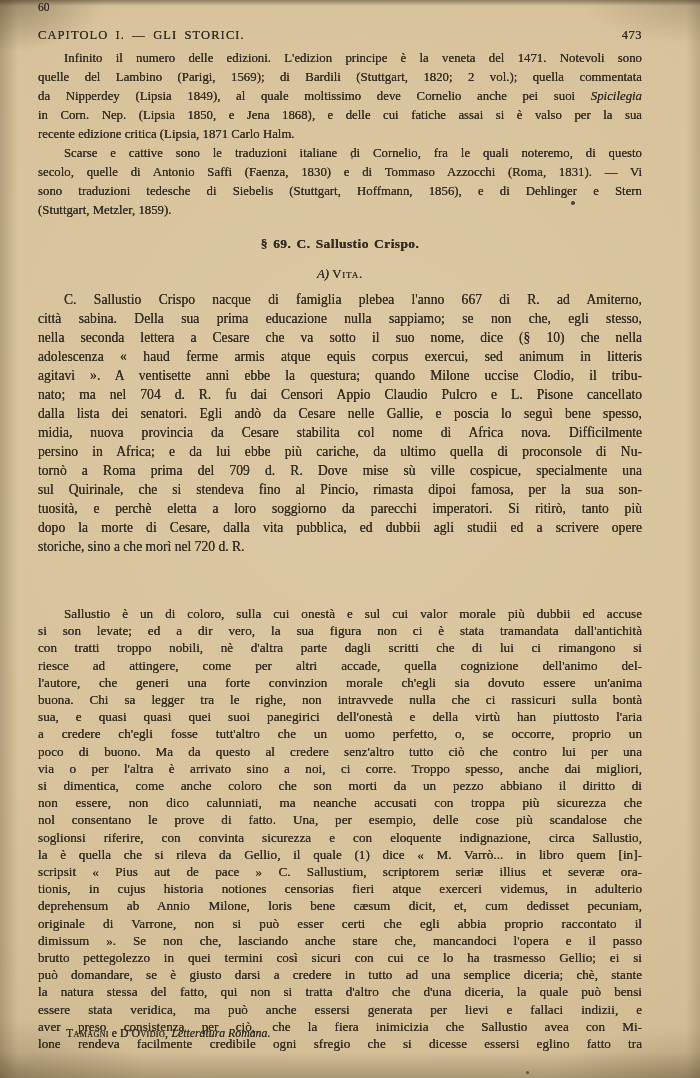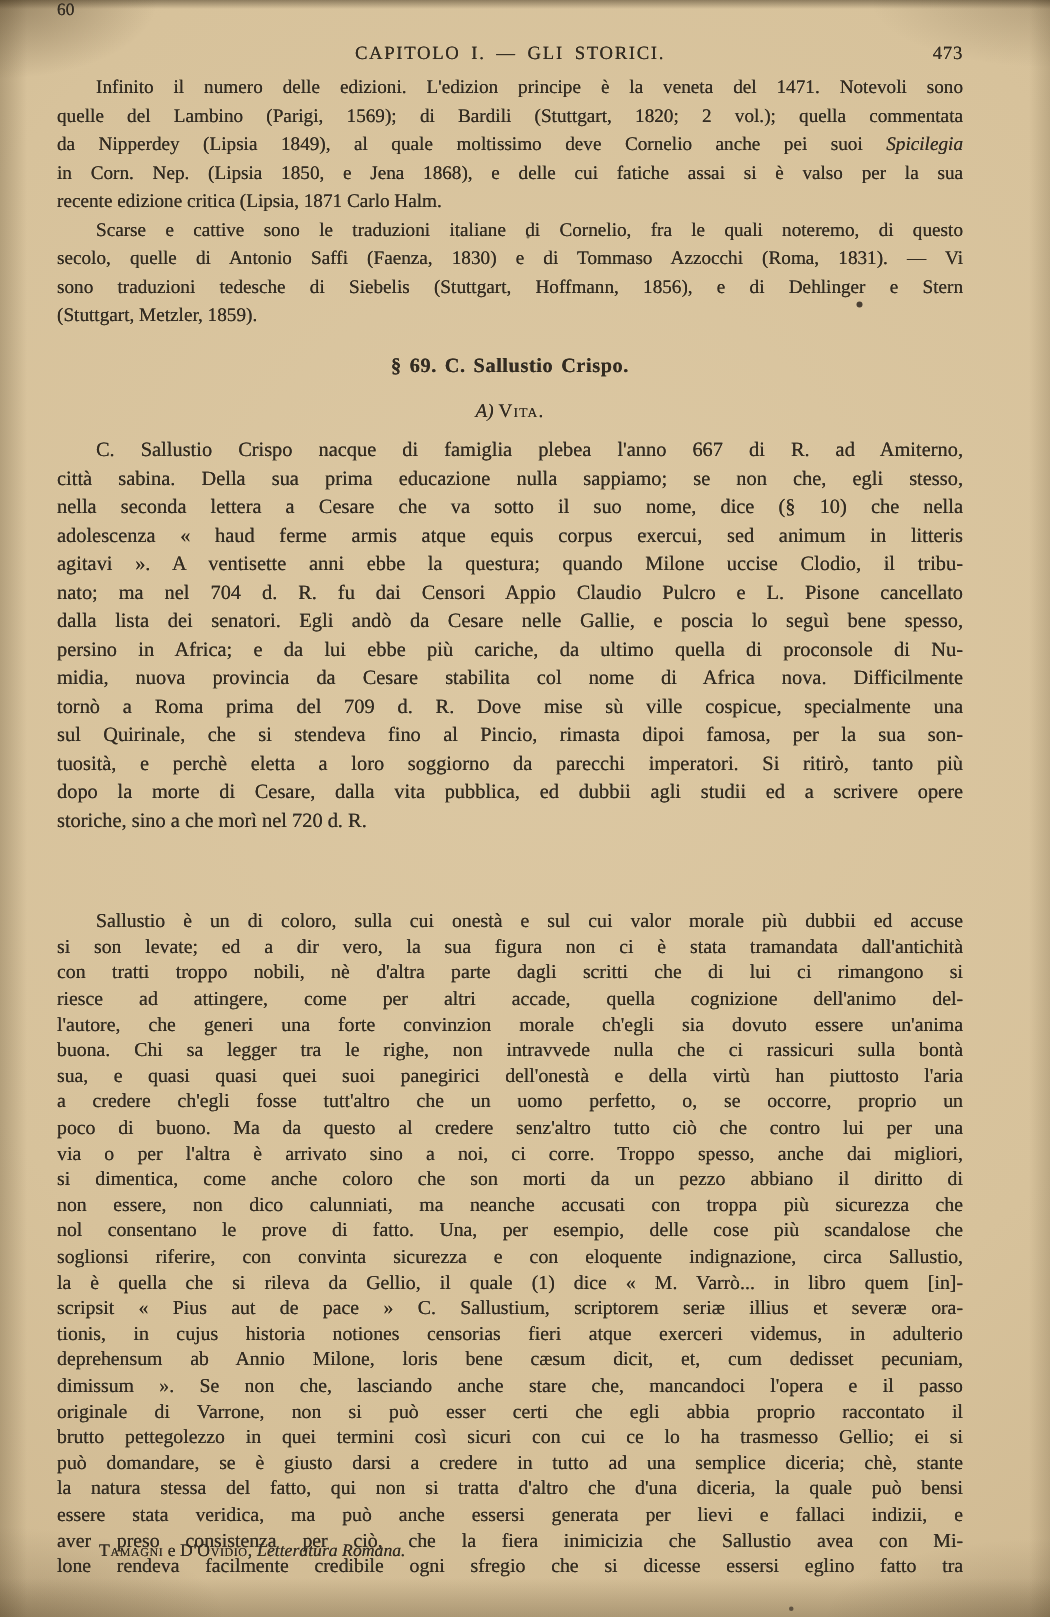--- a/index.html
+++ b/index.html
@@ -19,21 +19,21 @@
       linear-gradient(90deg, rgba(70,54,28,0.25) 0px, rgba(70,54,28,0) 18px),
       linear-gradient(270deg, rgba(70,54,28,0.18) 0px, rgba(70,54,28,0) 14px),
       linear-gradient(0deg, rgba(70,54,28,0.28) 0px, rgba(70,54,28,0) 26px),
       radial-gradient(120% 85% at 52% 40%, #dcc8a3 0%, #d7c29b 55%, #cbb48c 100%);
     color:#332c22;
   }
   .tb{position:absolute;left:38px;width:604px;}
   .txt{text-shadow:0 0 0.3px currentColor;}
 
   .page-header{top:28px;font-size:12.5px;}
-  .chapter-title{display:block;text-align:center;letter-spacing:1.1px;word-spacing:3px;}
+  .chapter-title{display:block;text-align:left;letter-spacing:1.1px;word-spacing:3px;}
   .page-number{position:absolute;right:0;top:0;letter-spacing:0.5px;}
 
   .para{position:absolute;}
   .para .line{text-align:justify;text-align-last:justify;white-space:normal;}
   .para .line:last-child{text-align-last:left;}
   .para[data-justify-last] .line:last-child{text-align-last:justify;}
   .para[data-indent-first] .line:first-child{text-indent:26px;}
 
   .para-editions{top:49px;font-size:12.8px;line-height:19px;}
   .para-translations{top:144px;font-size:12.8px;line-height:19px;}
@@ -91,22 +91,22 @@
   </div>
 
   <div class="tb para para-vita txt" data-indent-first="">
       <div class="line">C. Sallustio Crispo nacque di famiglia plebea l'anno 667 di R. ad Amiterno,</div>
       <div class="line">città sabina. Della sua prima educazione nulla sappiamo; se non che, egli stesso,</div>
       <div class="line">nella seconda lettera a Cesare che va sotto il suo nome, dice (§ 10) che nella</div>
       <div class="line">adolescenza « haud ferme armis atque equis corpus exercui, sed animum in litteris</div>
       <div class="line">agitavi ». A ventisette anni ebbe la questura; quando Milone uccise Clodio, il tribu-</div>
       <div class="line">nato; ma nel 704 d. R. fu dai Censori Appio Claudio Pulcro e L. Pisone cancellato</div>
       <div class="line">dalla lista dei senatori. Egli andò da Cesare nelle Gallie, e poscia lo seguì bene spesso,</div>
+      <div class="line">midia, nuova provincia da Cesare stabilita col nome di Africa nova. Difficilmente</div>
       <div class="line">persino in Africa; e da lui ebbe più cariche, da ultimo quella di proconsole di Nu-</div>
-      <div class="line">midia, nuova provincia da Cesare stabilita col nome di Africa nova. Difficilmente</div>
       <div class="line">tornò a Roma prima del 709 d. R. Dove mise sù ville cospicue, specialmente una</div>
       <div class="line">sul Quirinale, che si stendeva fino al Pincio, rimasta dipoi famosa, per la sua son-</div>
       <div class="line">tuosità, e perchè eletta a loro soggiorno da parecchi imperatori. Si ritirò, tanto più</div>
       <div class="line">dopo la morte di Cesare, dalla vita pubblica, ed dubbii agli studii ed a scrivere opere</div>
       <div class="line">storiche, sino a che morì nel 720 d. R.</div>
     </div>
 
   <div class="tb para para-character txt" data-indent-first="" data-justify-last="">
       <div class="line">Sallustio è un di coloro, sulla cui onestà e sul cui valor morale più dubbii ed accuse</div>
       <div class="line">si son levate; ed a dir vero, la sua figura non ci è stata tramandata dall'antichità</div>
@@ -119,22 +119,22 @@
       <div class="line">poco di buono. Ma da questo al credere senz'altro tutto ciò che contro lui per una</div>
       <div class="line">via o per l'altra è arrivato sino a noi, ci corre. Troppo spesso, anche dai migliori,</div>
       <div class="line">si dimentica, come anche coloro che son morti da un pezzo abbiano il diritto di</div>
       <div class="line">non essere, non dico calunniati, ma neanche accusati con troppa più sicurezza che</div>
       <div class="line">nol consentano le prove di fatto. Una, per esempio, delle cose più scandalose che</div>
       <div class="line">soglionsi riferire, con convinta sicurezza e con eloquente indignazione, circa Sallustio,</div>
       <div class="line">la è quella che si rileva da Gellio, il quale (1) dice « M. Varrò... in libro quem [in]-</div>
       <div class="line">scripsit « Pius aut de pace » C. Sallustium, scriptorem seriæ illius et severæ ora-</div>
       <div class="line">tionis, in cujus historia notiones censorias fieri atque exerceri videmus, in adulterio</div>
       <div class="line">deprehensum ab Annio Milone, loris bene cæsum dicit, et, cum dedisset pecuniam,</div>
+      <div class="line">originale di Varrone, non si può esser certi che egli abbia proprio raccontato il</div>
       <div class="line">dimissum ». Se non che, lasciando anche stare che, mancandoci l'opera e il passo</div>
-      <div class="line">originale di Varrone, non si può esser certi che egli abbia proprio raccontato il</div>
       <div class="line">brutto pettegolezzo in quei termini così sicuri con cui ce lo ha trasmesso Gellio; ei si</div>
       <div class="line">può domandare, se è giusto darsi a credere in tutto ad una semplice diceria; chè, stante</div>
       <div class="line">la natura stessa del fatto, qui non si tratta d'altro che d'una diceria, la quale può bensi</div>
       <div class="line">essere stata veridica, ma può anche essersi generata per lievi e fallaci indizii, e</div>
       <div class="line">aver preso consistenza per ciò, che la fiera inimicizia che Sallustio avea con Mi-</div>
       <div class="line">lone rendeva facilmente credibile ogni sfregio che si dicesse essersi eglino fatto tra</div>
     </div>
 
   <div class="tb page-footer txt">
     <span class="sc">Tamagni</span>

